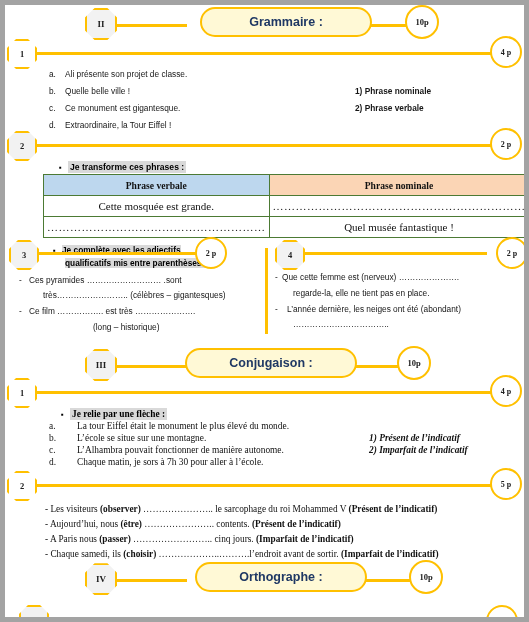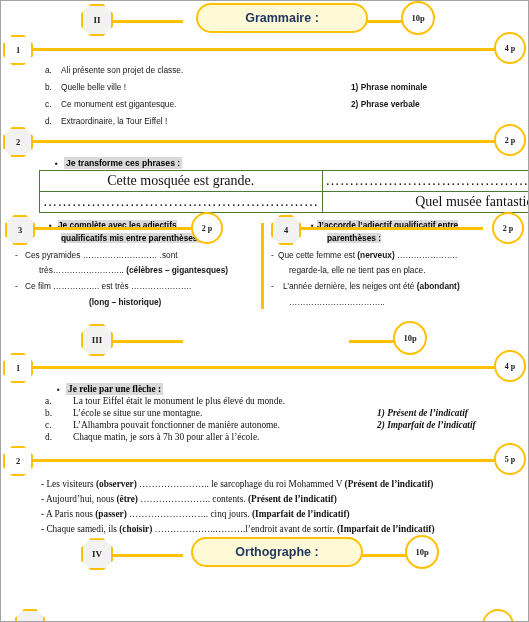--- a/index.html
+++ b/index.html
@@ -2,21 +2,21 @@
 <html><head>
 <meta charset="utf-8">
 <style>
   html,body{margin:0;padding:0;background:#f0f0f0;}
   body{font-family:"Liberation Sans",sans-serif;}
 
   .page{
     position:relative;
     width:529px;height:622px;
     background:#ffffff;
-    border:1px solid #a3a3a3;
+    border:5px solid #a3a3a3;
     box-sizing:border-box;
     overflow:hidden;
   }
 
   
   .sec-band{
     position:relative;
     height:38px;
     margin:0;
   }
@@ -108,21 +108,21 @@
   table.tbl{
     border-collapse:collapse;
     margin:2px 0 0 38px;
     width:452px;
     font-family:"Liberation Serif",serif;
   }
   table.tbl td,table.tbl th{
     border:1.5px solid #4C7A34;
     height:18px;
     text-align:center;
-    font-size:14px;
+    font-size:11px;
     color:#111;
     padding:1px 3px;
   }
   table.tbl th{font-weight:bold;font-size:9.6px;}
   th.verb{background:#BDD7EE;}
   th.nom{background:#FBD5B5;}
   .dots{color:#333;letter-spacing:.5px;}
 
   
   .two-col{position:relative;height:108px;}
@@ -133,29 +133,29 @@
     position:absolute;left:260px;top:6px;width:3px;height:86px;background:#FFC000;
   }
   .mini-rule{position:relative;height:24px;}
   .mini-rule .rule-line{position:absolute;top:10px;height:3px;background:#FFC000;}
 
   .subinstr{
     font-size:8.3px;font-weight:bold;color:#000;line-height:1.45;
   }
   .subinstr .hl{background:#d9d9d9;}
   .body-txt{font-size:8.3px;color:#161616;line-height:1.9;}
-  .body-txt b{font-weight:bold;}
+  .body-txt b{font-weight:normal;}
   .dash{display:inline-block;width:10px;}
 
   
   .clist{margin:2px 0 0 44px;font-family:"Liberation Serif",serif;font-size:9.4px;color:#111;}
   .clist .row{display:flex;align-items:baseline;margin-bottom:2px;position:relative;}
   .clist .lab{width:28px;}
   .clist .right-it{
-    position:absolute;left:332px;font-weight:bold;font-style:italic;white-space:nowrap;
+    position:absolute;left:320px;font-weight:bold;font-style:italic;white-space:nowrap;
   }
   .conj-lines{
     margin:3px 0 0 40px;font-family:"Liberation Serif",serif;font-size:9.3px;color:#111;
     line-height:1.62;
   }
   .conj-lines b{font-weight:bold;}
 </style>
 </head>
 <body>
 
@@ -204,20 +204,24 @@
     <div class="num-badge">2</div>
     <div class="pt-right">2 p</div>
   </div>
 
   <div class="instr" style="margin-left:54px;">
     <span class="bullet">▪</span><span class="hl">Je transforme ces phrases :</span>
   </div>
 
   <table class="tbl">
     <tbody>
+        <tr>
+      <th class="verb">Phrase verbale</th>
+      <th class="nom">Phrase nominale</th>
+    </tr>
     <tr>
       <td>Cette mosquée est grande.</td>
       <td class="dots">…………………………………………………………</td>
     </tr>
     <tr>
       <td class="dots">…………………………………………………</td>
       <td>Quel musée fantastique !</td>
     </tr>
   </tbody>
     </table>
@@ -245,41 +249,38 @@
         <div style="margin-left:74px;"><b>(long – historique)</b></div>
       </div>
     </div>
 
     <div class="col right">
       <div class="mini-rule">
         <div class="rule-line" style="left:22px;width:196px;"></div>
         <div class="num-badge" style="top:-2px;left:6px;">4</div>
         <div class="pt-right" style="top:-5px;right:6px;">2 p</div>
       </div>
-      <div class="subinstr" style="margin:-22px 0 0 46px;width:186px;">
-        <span class="bullet" style="width:6px;">▪</span><span class="hl">J’accorde l’adjectif qualificatif entre</span><br>
-        <span style="margin-left:16px;" class="hl">parenthèses :</span>
-      </div>
       <div class="body-txt" style="margin:4px 0 0 6px;">
         <div>
           <span class="dash" style="width:7px;">-</span><span>Que cette femme est </span><b>(nerveux)</b><span> ………………….</span>
         </div>
         <div style="margin-left:18px;"><span>regarde-la, elle ne tient pas en place.</span></div>
         <div>
           <span class="dash" style="width:12px;">-</span><span>L’année dernière, les neiges ont été </span><b>(abondant)</b>
         </div>
         <div style="margin-left:18px;"><span>……………………………..</span></div>
       </div>
     </div>
   </div>
 
   <div class="sec-band" style="margin-top:-4px;">
     <div class="sec-line" style="left:102px;width:80px;"></div>
     <div class="sec-line" style="left:348px;width:50px;"></div>
     <div class="roman-badge" style="left:80px;">III</div>
+    <div class="title-pill" style="left:180px;width:172px;">Conjugaison :</div>
     <div class="pts-badge" style="left:392px;top:0px;">10p</div>
   </div>
 
   <div class="ex-rule" style="margin-top:-4px;">
     <div class="rule-line"></div>
     <div class="num-badge plain">1</div>
     <div class="pt-right">4 p</div>
   </div>
 
   <div class="instr serif" style="margin-left:56px;">

